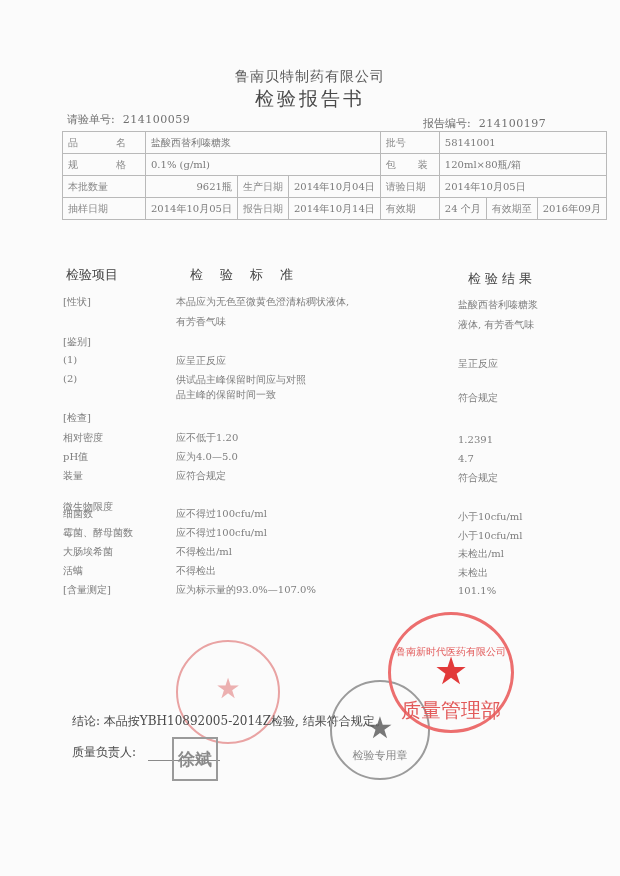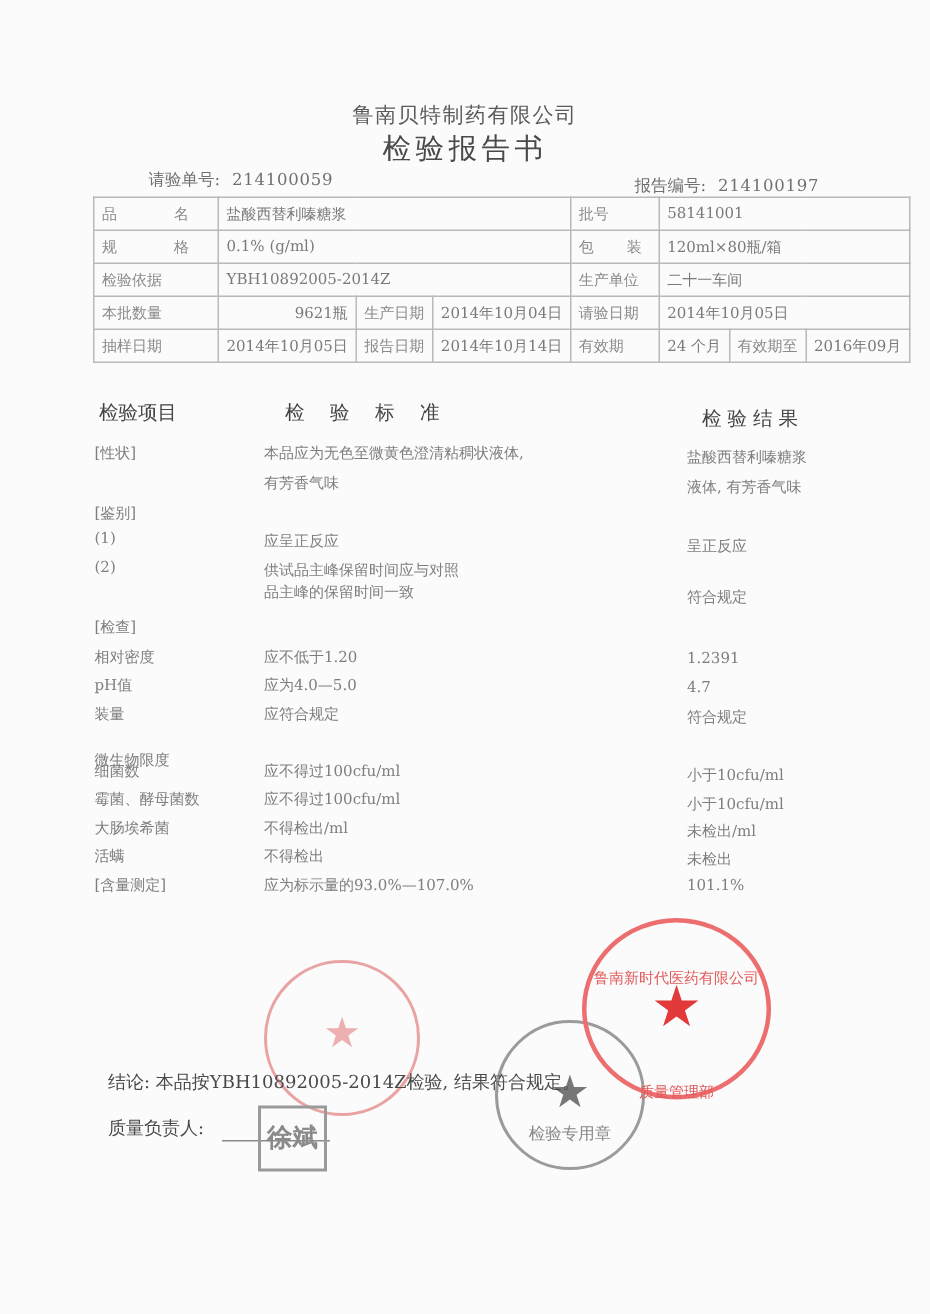--- a/index.html
+++ b/index.html
@@ -3,21 +3,21 @@
 <meta charset="utf-8">
 <style>
   html, body { margin: 0; padding: 0; }
   body {
     width: 620px; height: 876px; background: #fbfbfb; position: relative; overflow: hidden;
     font-family: "DejaVu Serif", "Liberation Serif", serif; color: #6c6c6c;
   }
   .abs { position: absolute; white-space: nowrap; }
   .company { top: 68px; left: 0; width: 620px; text-align: center; font-size: 14px; color: #5a5a5a; letter-spacing: 1px; }
   .doctitle { top: 86px; left: 0; width: 620px; text-align: center; font-size: 19px; color: #4a4a4a; letter-spacing: 3px; }
-  .reqno { top: 112px; left: 67px; font-size: 11px; color: #707070; margin-left: 32px; }
+  .reqno { top: 112px; left: 67px; font-size: 11px; color: #707070; }
   .repno { top: 116px; left: 423px; font-size: 11px; color: #707070; }
   .reqno .v, .repno .v { margin-left: 8px; letter-spacing: 0.5px; }
 
   table.info { position: absolute; top: 131px; left: 62px; width: 536px; border-collapse: collapse; font-size: 10px; color: #7a7a7a; }
   table.info td { border: 1px solid #b9b9b9; height: 21px; padding: 0 5px; white-space: nowrap; }
   table.info td.lbl { color: #8a8a8a; }
   table.info td.spaced { letter-spacing: 14px; }
   table.info td.spaced2 { letter-spacing: 6px; }
   table.info td.right { text-align: right; }
 
@@ -31,21 +31,21 @@
   .qa { top: 744px; left: 72px; font-size: 12px; color: #4a4a4a; }
   .sigline { position: absolute; top: 760px; left: 148px; width: 72px; border-top: 1px solid #8a8a8a; }
   .sigbox { position: absolute; top: 737px; left: 172px; width: 42px; height: 40px; border: 2px solid #9a9a9a; font-size: 17px; color: #8a8a8a; text-align: center; line-height: 40px; font-weight: bold; }
 
   .stamp { position: absolute; border-radius: 50%; }
   .stamp1 { top: 640px; left: 176px; width: 100px; height: 100px; border: 2px solid #e9a3a3; }
   .stamp2 { top: 680px; left: 330px; width: 96px; height: 96px; border: 2px solid #9b9b9b; }
   .stamp3 { top: 612px; left: 388px; width: 120px; height: 115px; border: 3px solid #ec6e6e; }
   .stamp-text { position: absolute; width: 100%; text-align: center; font-size: 12px; }
   .stamp3 .arc { top: 30px; color: #e25a5a; font-size: 10px; }
-  .stamp3 .dept { top: 82px; color: #e25a5a; font-size: 10px; margin-top: 24px; }
+  .stamp3 .dept { top: 82px; color: #e25a5a; font-size: 20px; }
   .stamp3 .star { top: 34px; color: #e23a3a; font-size: 38px; }
   .stamp2 .star { top: 28px; color: #777; font-size: 30px; }
   .stamp2 .dept { top: 66px; color: #888; font-size: 11px; }
   .stamp1 .star { top: 30px; color: #ecb0b0; font-size: 28px; }
 </style>
 </head>
 <body>
 
 <div class="abs company">鲁南贝特制药有限公司</div>
 <div class="abs doctitle">检验报告书</div>
@@ -74,26 +74,20 @@
     <td class="lbl">批号</td>
     <td colspan="3">58141001</td>
   </tr>
   <tr>
     <td class="lbl spaced">规　格</td>
     <td colspan="3">0.1% (g/ml)</td>
     <td class="lbl spaced2">包　装</td>
     <td colspan="3">120ml×80瓶/箱</td>
   </tr>
   <tr>
-    <td class="lbl">检验依据</td>
-    <td colspan="3">YBH10892005-2014Z</td>
-    <td class="lbl">生产单位</td>
-    <td colspan="3">二十一车间</td>
-  </tr>
-  <tr>
     <td class="lbl">本批数量</td>
     <td class="right">9621瓶</td>
     <td class="lbl">生产日期</td>
     <td>2014年10月04日</td>
     <td class="lbl">请验日期</td>
     <td colspan="3">2014年10月05日</td>
   </tr>
   <tr>
     <td class="lbl">抽样日期</td>
     <td>2014年10月05日</td>

